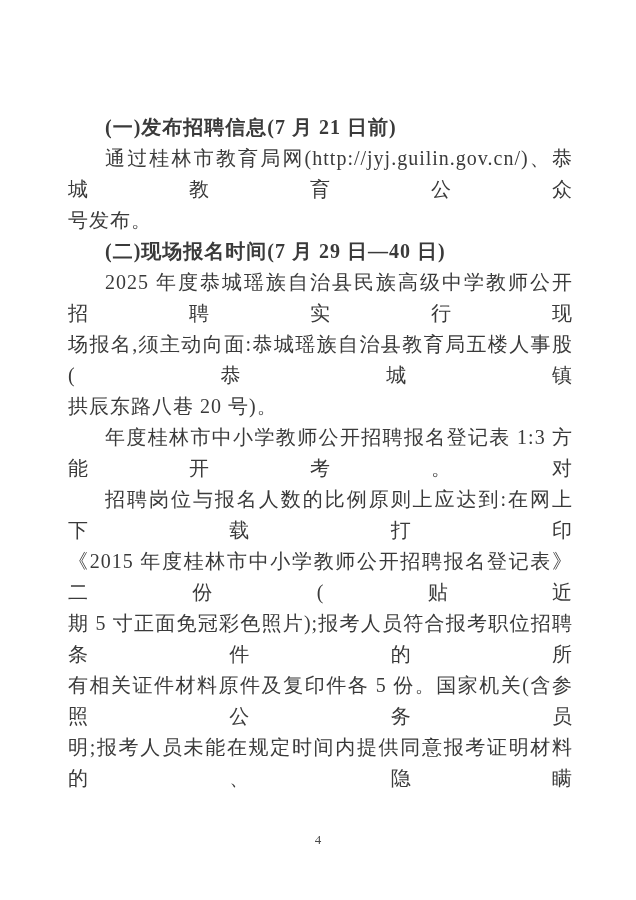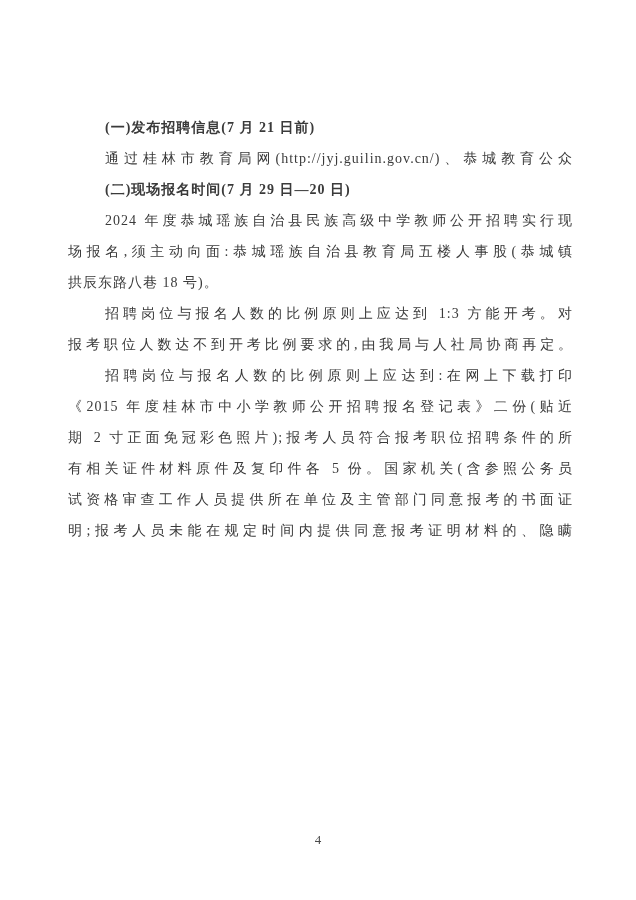--- a/index.html
+++ b/index.html
@@ -17,21 +17,21 @@
     font-family: "Liberation Serif", serif;
   }
   .doc-body {
     position: absolute;
     top: 112px;
     left: 68px;
     width: 505px;
     color: #3a3a3a;
   }
   .line {
-    font-size: 14px;
+    font-size: 20px;
     line-height: 31px;
     letter-spacing: 1px;
     white-space: normal;
   }
   .line.justify {
     text-align: justify;
     text-align-last: justify;
     font-family: Liberation Serif, serif;
   }
   .line.indent {
@@ -51,27 +51,26 @@
     font-family: "Liberation Serif", serif;
   }
 </style>
 </head>
 <body>
 
 <div class="page">
   <div class="doc-body">
       <div class="line indent heading">(一)发布招聘信息(7 月 21 日前)</div>
       <div class="line justify indent">通过桂林市教育局网(http://jyj.guilin.gov.cn/)、恭城教育公众</div>
-      <div class="line indent heading">(二)现场报名时间(7 月 29 日—20 日)</div>
-      <div class="line justify indent">2024 年度恭城瑶族自治县民族高级中学教师公开招聘实行现</div>
+      <div class="line">号发布。</div>
+      <div class="line indent heading">(二)现场报名时间(7 月 29 日—40 日)</div>
+      <div class="line justify indent">2025 年度恭城瑶族自治县民族高级中学教师公开招聘实行现</div>
       <div class="line justify">场报名,须主动向面:恭城瑶族自治县教育局五楼人事股(恭城镇</div>
-      <div class="line">拱辰东路八巷 18 号)。</div>
-      <div class="line justify indent">招聘岗位与报名人数的比例原则上应达到 1:3 方能开考。对</div>
-      <div class="line justify">报考职位人数达不到开考比例要求的,由我局与人社局协商再定。</div>
+      <div class="line">拱辰东路八巷 20 号)。</div>
+      <div class="line justify indent">年度桂林市中小学教师公开招聘报名登记表 1:3 方能开考。对</div>
       <div class="line justify indent">招聘岗位与报名人数的比例原则上应达到:在网上下载打印</div>
       <div class="line justify">《2015 年度桂林市中小学教师公开招聘报名登记表》二份(贴近</div>
-      <div class="line justify">期 2 寸正面免冠彩色照片);报考人员符合报考职位招聘条件的所</div>
+      <div class="line justify">期 5 寸正面免冠彩色照片);报考人员符合报考职位招聘条件的所</div>
       <div class="line justify">有相关证件材料原件及复印件各 5 份。国家机关(含参照公务员</div>
-      <div class="line justify">试资格审查工作人员提供所在单位及主管部门同意报考的书面证</div>
       <div class="line justify">明;报考人员未能在规定时间内提供同意报考证明材料的、隐瞒</div>
     </div>
   <div class="page-footer">4</div>
 </div>
 
 </body></html>

